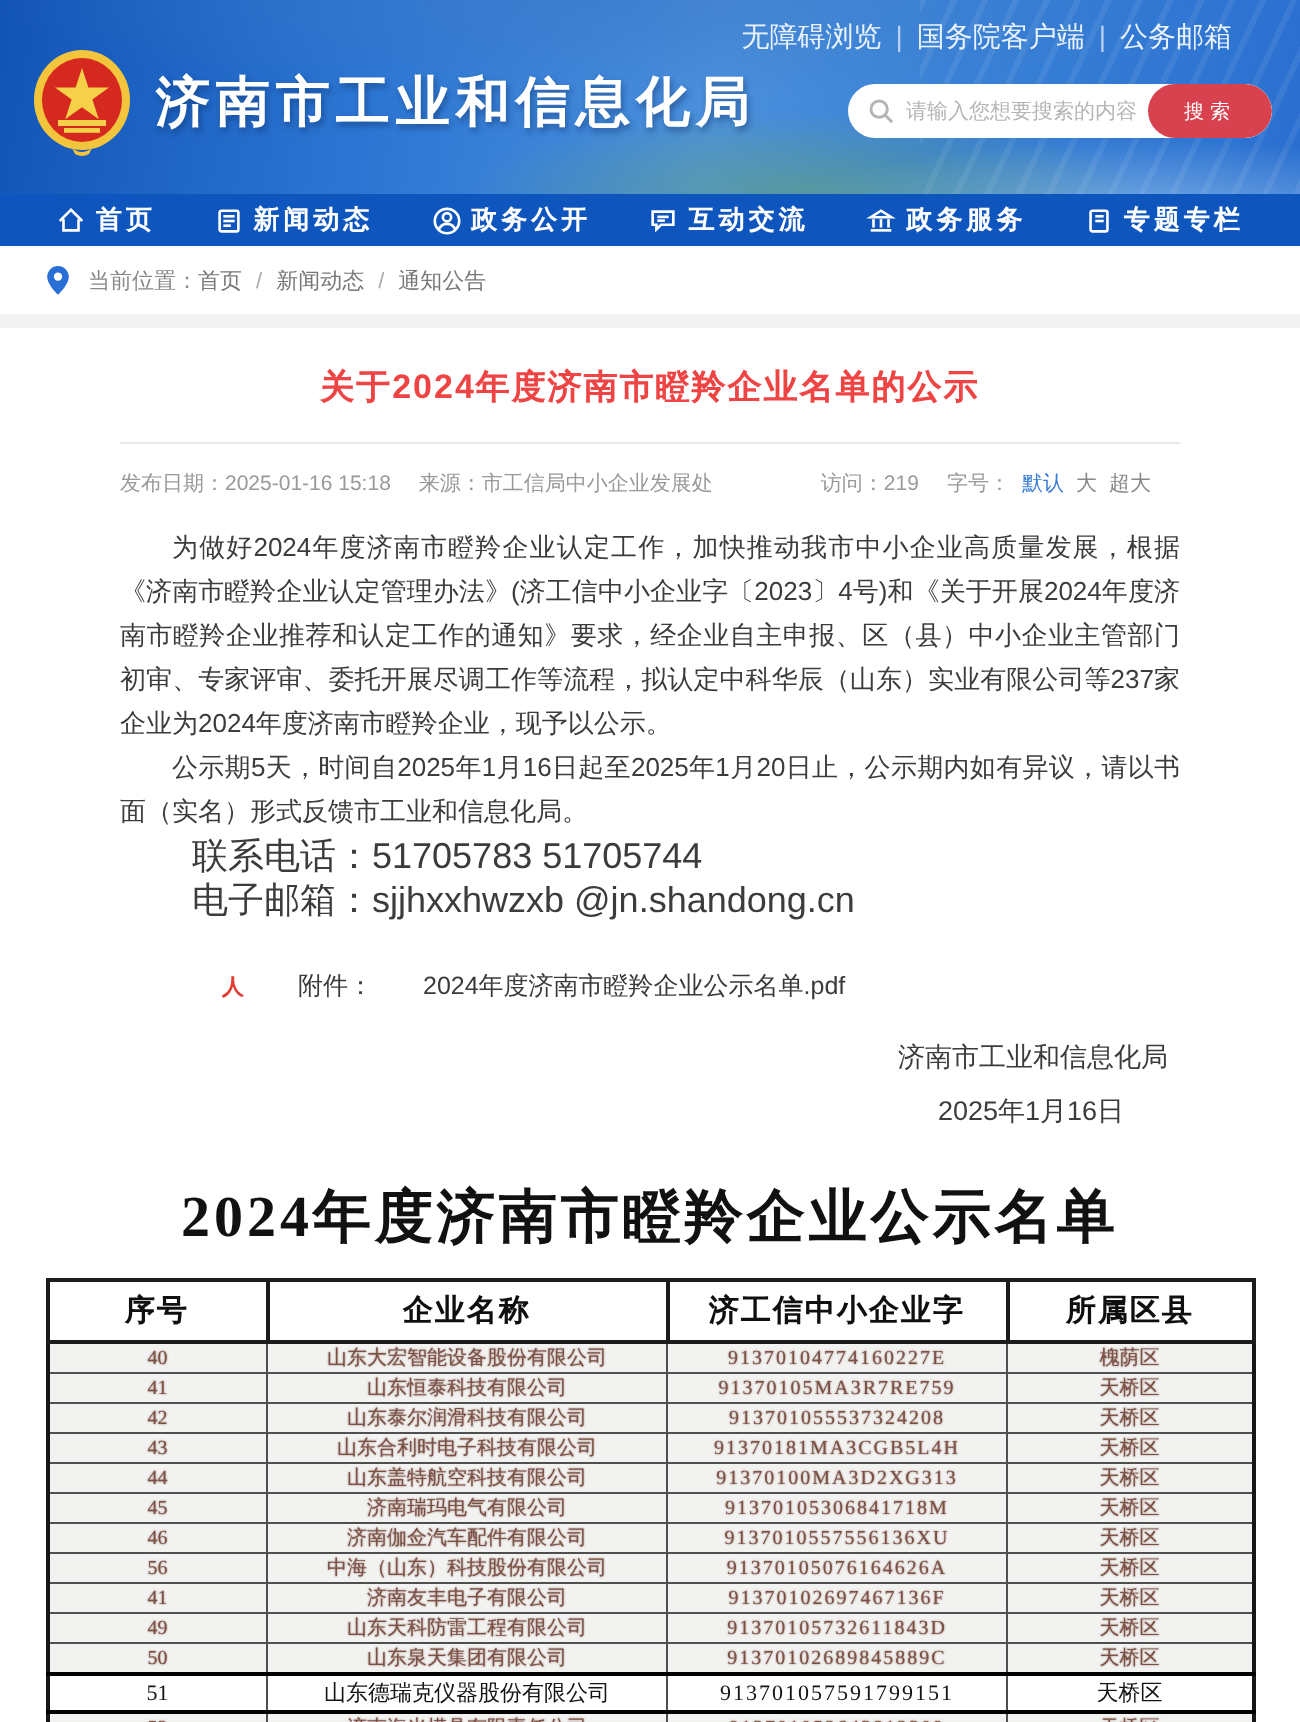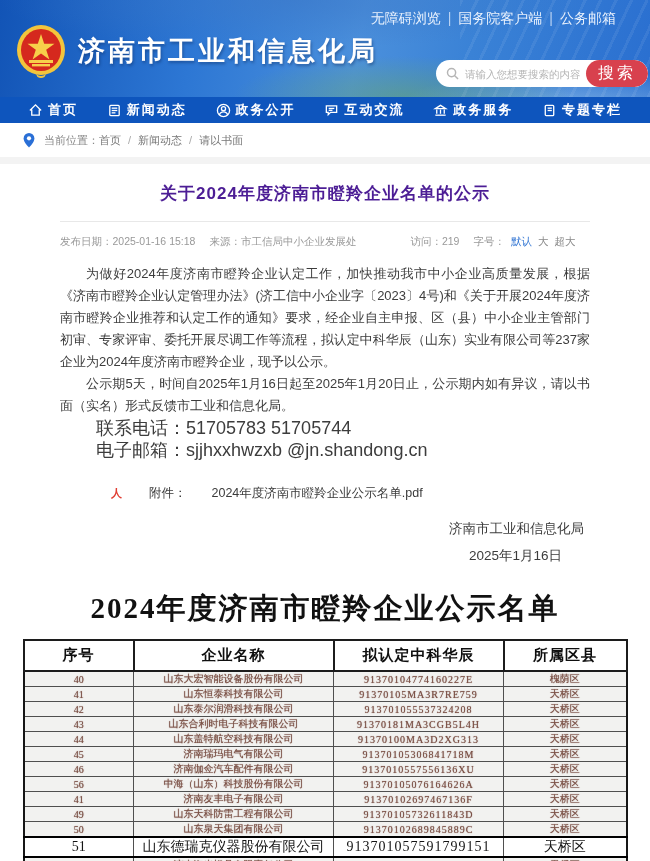--- a/index.html
+++ b/index.html
@@ -16,46 +16,46 @@
   }
   .banner:after { content:""; position:absolute; right:0; top:0; width:190px; height:100%;
     background:repeating-linear-gradient(115deg, rgba(255,255,255,.07) 0 3px, transparent 3px 14px); }
   .top-links { position:absolute; top:10px; right:30px; font-size:14px; color:#eaf2fd; z-index:2; }
   .top-links span.lnk { cursor:pointer; margin:0 4px; }
   .top-links span.sep { color:#b9d2f3; margin:0 3px; }
   .brand { position:absolute; left:16px; top:24px; display:flex; align-items:center; z-index:2; }
   .emblem { width:50px; height:54px; margin-right:12px; }
   .site-title { font-size:27px; font-weight:bold; letter-spacing:3px;
     text-shadow:1px 2px 3px rgba(10,40,90,.45); }
-  .search { position:absolute; right:2px; top:42px; display:flex; align-items:center;
-    background:#fff; border-radius:14px; height:27px; width:212px; overflow:hidden; z-index:2;margin-top:18px; }
+  .search { position:absolute; right:14px; top:42px; display:flex; align-items:center;
+    background:#fff; border-radius:14px; height:27px; width:212px; overflow:hidden; z-index:2; }
   .search .mag { margin:0 6px 0 10px; flex:0 0 auto; }
   .search input { border:none; outline:none; flex:1; font-size:10.5px; color:#555; min-width:0; }
   .search input::placeholder { color:#b5b5b5; }
   .search .btn { flex:0 0 auto; width:62px; height:27px; background:#d8414e; color:#fff;
-    border:none; font-size:16px; letter-spacing:3px; border-radius:14px; cursor:pointer; }
+    border:none; font-size:10px; letter-spacing:3px; border-radius:14px; cursor:pointer; }
 
   
   .nav { height:26px; background:#0e55bd; display:flex; align-items:center;
     justify-content:space-between; padding:0 28px; }
   .nav-item { display:flex; align-items:center; gap:5px; color:#fff; font-size:13px;
     font-weight:bold; letter-spacing:2px; cursor:pointer; white-space:nowrap; }
   .nav-item svg { flex:0 0 auto; }
 
   
   .crumbs { height:34px; display:flex; align-items:center; padding-left:22px;
     font-size:11px; color:#888; background:#fff; }
   .crumbs .pin { margin-right:8px; }
   .crumbs .crumb { color:#777; cursor:pointer; }
   .crumbs .sep { margin:0 7px; color:#aaa; }
   .gray-rule { height:7px; background:#f3f3f3; }
 
   
   .article { padding:18px 60px 0; }
-  .article h2 { text-align:center; font-size:17px; color:#4c1d95; letter-spacing:1px; }
+  .article h2 { text-align:center; font-size:17px; color:#ef4444; letter-spacing:1px; }
   .article .divider { border:none; border-top:1px solid #e8e8e8; margin:16px 0 0; }
   .meta { display:flex; align-items:center; margin-top:13px; font-size:10.5px; color:#999;
     white-space:nowrap; }
   .meta .grp { margin-right:14px; }
   .meta .visits { margin-left:40px; }
   .meta .fs-opt { margin-left:6px; cursor:pointer; color:#888; }
   .meta .fs-opt.active { color:#3a7bd5; }
   .paras { margin-top:14px; }
   .paras p { font-size:13px; line-height:22px; color:#3c3c3c; text-indent:2em;
     text-align:justify; }
@@ -73,21 +73,21 @@
     letter-spacing:2px; color:#111; font-family:"Liberation Serif","DejaVu Serif",serif; }
   table.roster { width:603px; margin:10px auto 0; border-collapse:collapse;
     table-layout:fixed; border:2px solid #161616;
     font-family:"Liberation Serif","DejaVu Serif",serif; }
   .roster th { border:2px solid #1c1c1c; background:#fff; color:#0f0f0f; font-size:15px;
     height:31px; letter-spacing:1px; font-family:"Liberation Sans","DejaVu Sans",sans-serif;margin-left:12px; }
   .roster td { border:1px solid #4f4f4f; height:12px; text-align:center; font-size:10px;
     color:#7b5146; background:#f2f2f0; text-shadow:0 0 1px rgba(123,81,70,.85);
     white-space:nowrap; overflow:hidden; padding:0 2px; }
   .roster td.code { letter-spacing:1px; }
-  .roster tr.hl td { background:#fff; color:#141414; font-size:14px; height:19px;
+  .roster tr.hl td { background:#fff; color:#141414; font-size:11px; height:19px;
     border-top:2px solid #000; border-bottom:2px solid #000; text-shadow:none; }
   .col-no{width:110px;} .col-name{width:200px;} .col-code{width:170px;} .col-dist{width:123px;}
 </style>
 </head>
 <body>
 
 <header class="banner">
   <div class="top-links" id="top-links"><span class="lnk">无障碍浏览</span><span class="sep">|</span><span class="lnk">国务院客户端</span><span class="sep">|</span><span class="lnk">公务邮箱</span></div>
 
   <div class="brand">
@@ -163,21 +163,21 @@
       <span>专题专栏</span>
     </div>
   </nav>
 
 <div class="crumbs">
   <svg class="pin" width="14" height="16" viewBox="0 0 14 16">
     <path d="M7 1 a5.4 5.4 0 0 1 5.4 5.4 c0 3.6 -4 7.6 -5.4 9 c-1.4 -1.4 -5.4 -5.4 -5.4 -9 A5.4 5.4 0 0 1 7 1 z" fill="#2a6fd6"></path>
     <circle cx="7" cy="6.3" r="2.1" fill="#fff"></circle>
   </svg>
   <span>当前位置：</span>
-  <span id="crumb-items"><span class="crumb">首页</span><span class="sep">/</span><span class="crumb">新闻动态</span><span class="sep">/</span><span class="crumb">请以书面</span></span>
+  <span id="crumb-items"><span class="crumb">首页</span><span class="sep">/</span><span class="crumb">新闻动态</span><span class="sep">/</span><span class="crumb">通知公告</span></span>
 </div>
 <div class="gray-rule"></div>
 
 <article class="article">
   <h2>关于2024年度济南市瞪羚企业名单的公示</h2>
   <hr class="divider">
 
   <div class="meta">
     <span class="grp">
       <span>发布日期：</span><span>2025-01-16 15:18</span>
@@ -222,21 +222,21 @@
     <colgroup>
         <col class="col-no">
         <col class="col-name">
         <col class="col-code">
         <col class="col-dist">
       </colgroup>
     <thead>
         <tr id="roster-head">
           <th>序号</th>
           <th>企业名称</th>
-          <th>拟认定中科华辰</th>
+          <th>济工信中小企业字</th>
           <th>所属区县</th>
         </tr>
       </thead>
     <tbody id="roster-body">
         <tr>
           <td class="no">40</td>
           <td class="name">山东大宏智能设备股份有限公司</td>
           <td class="code">91370104774160227E</td>
           <td class="dist">槐荫区</td>
         </tr>

